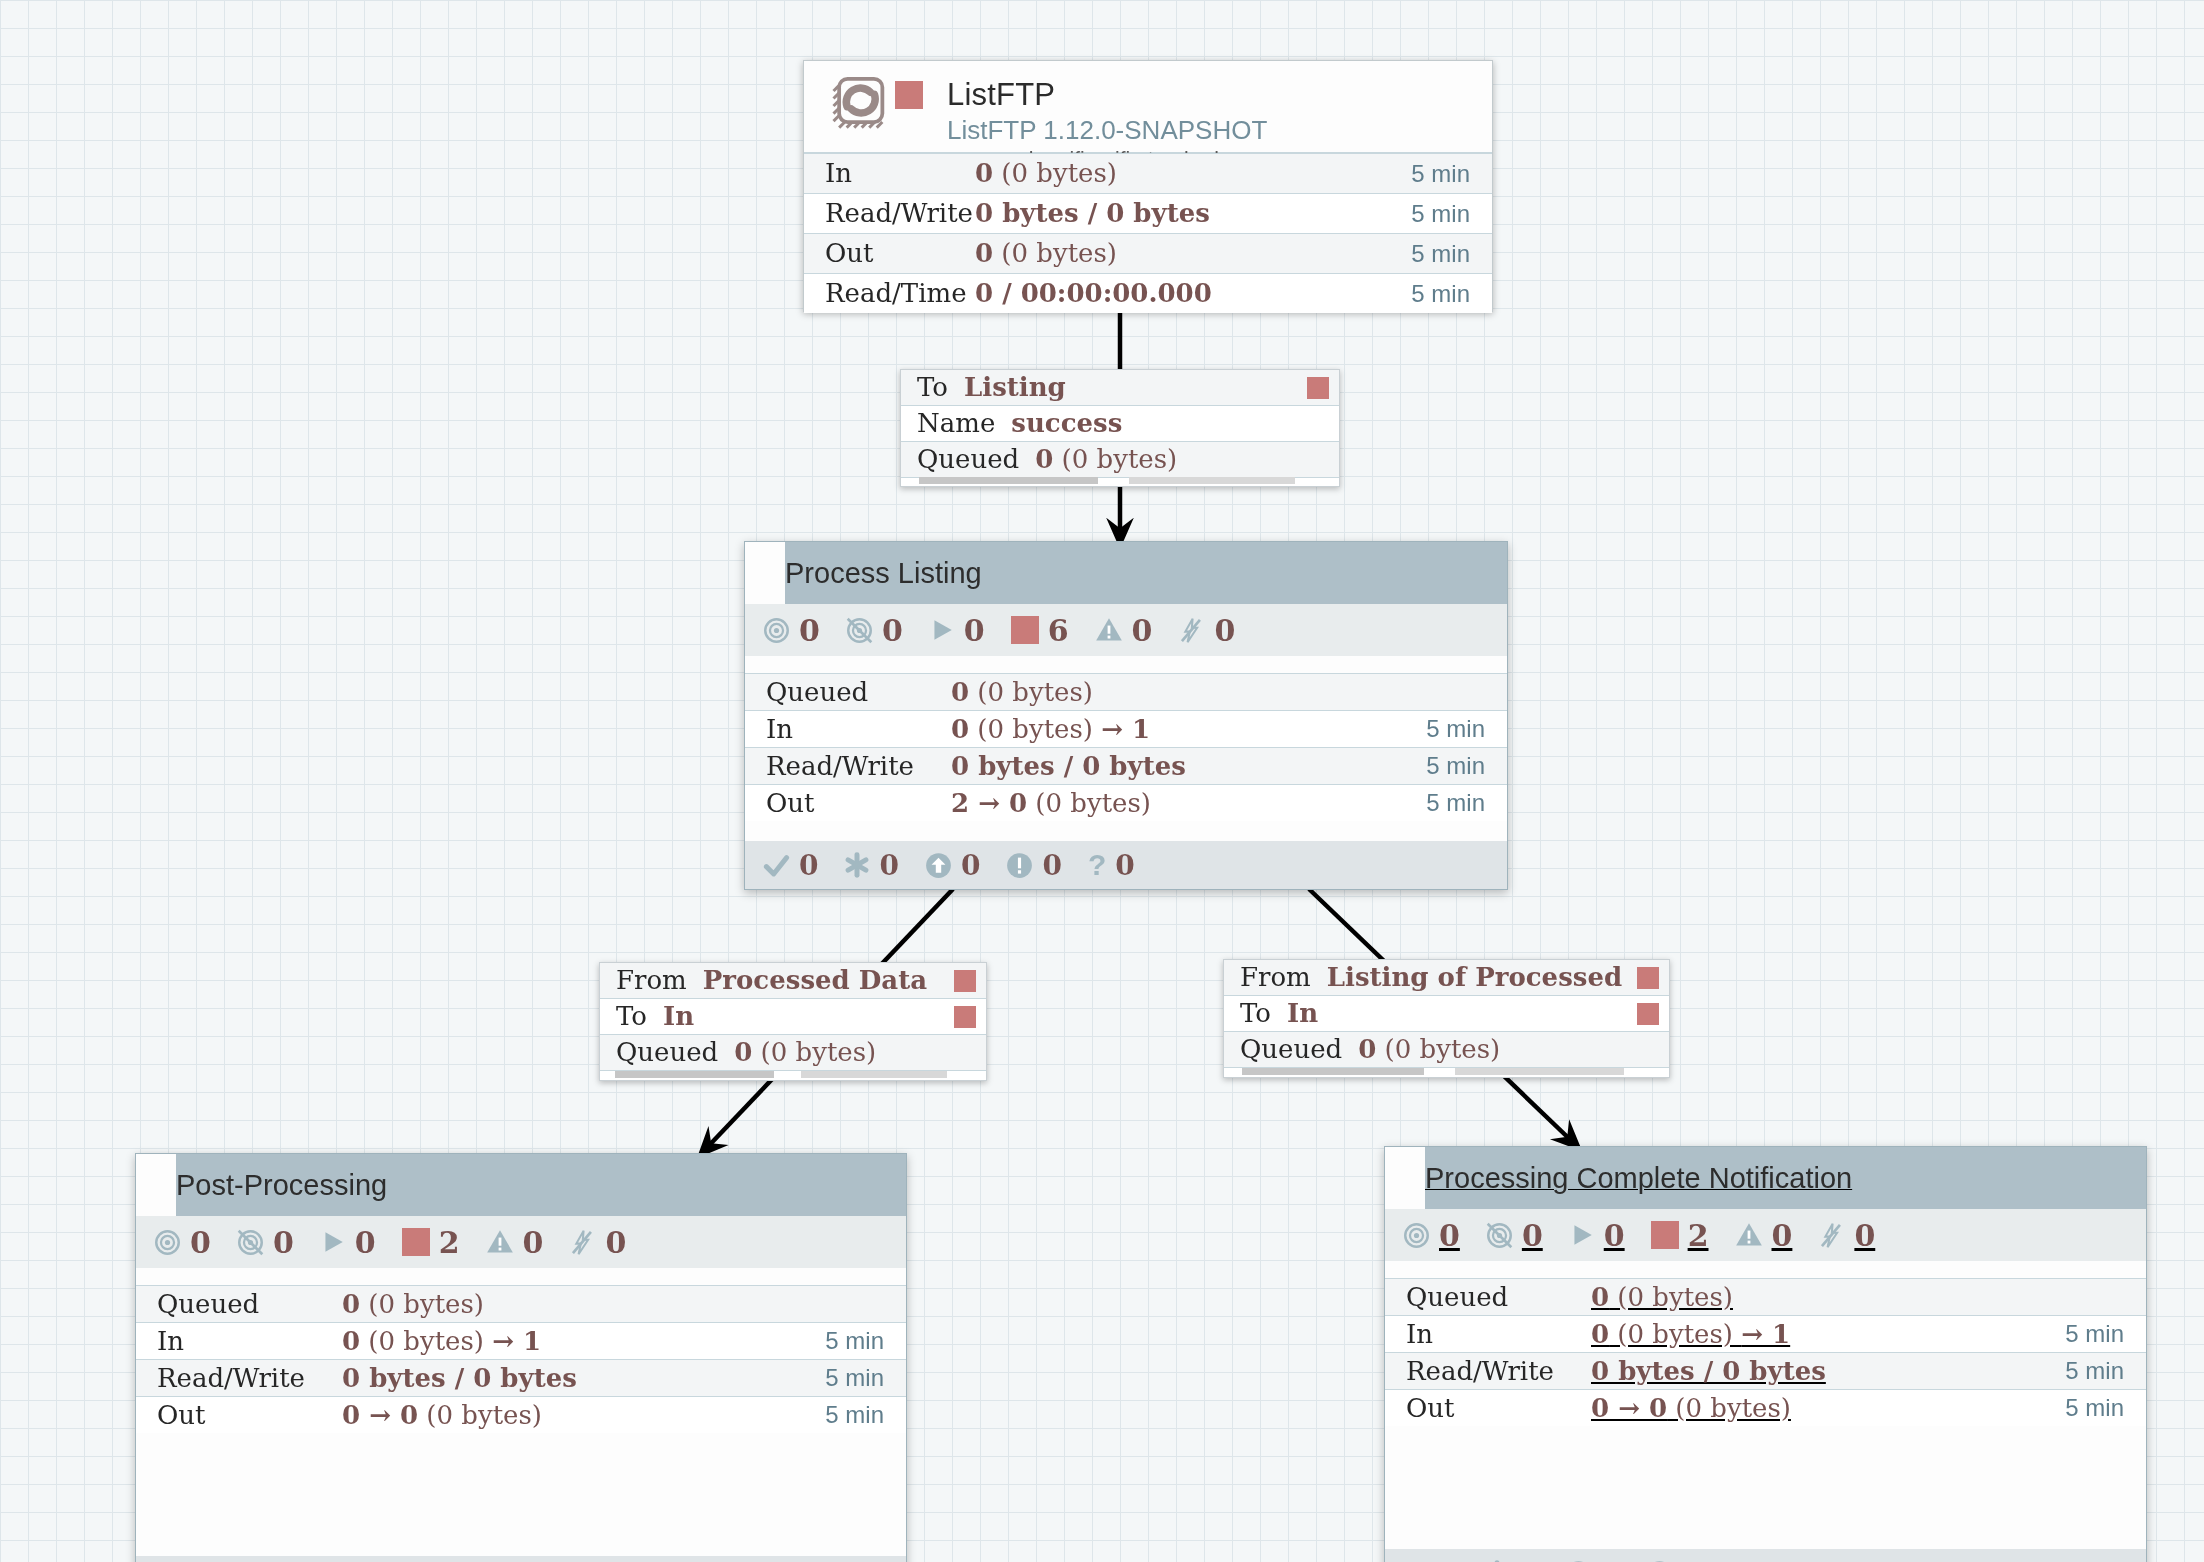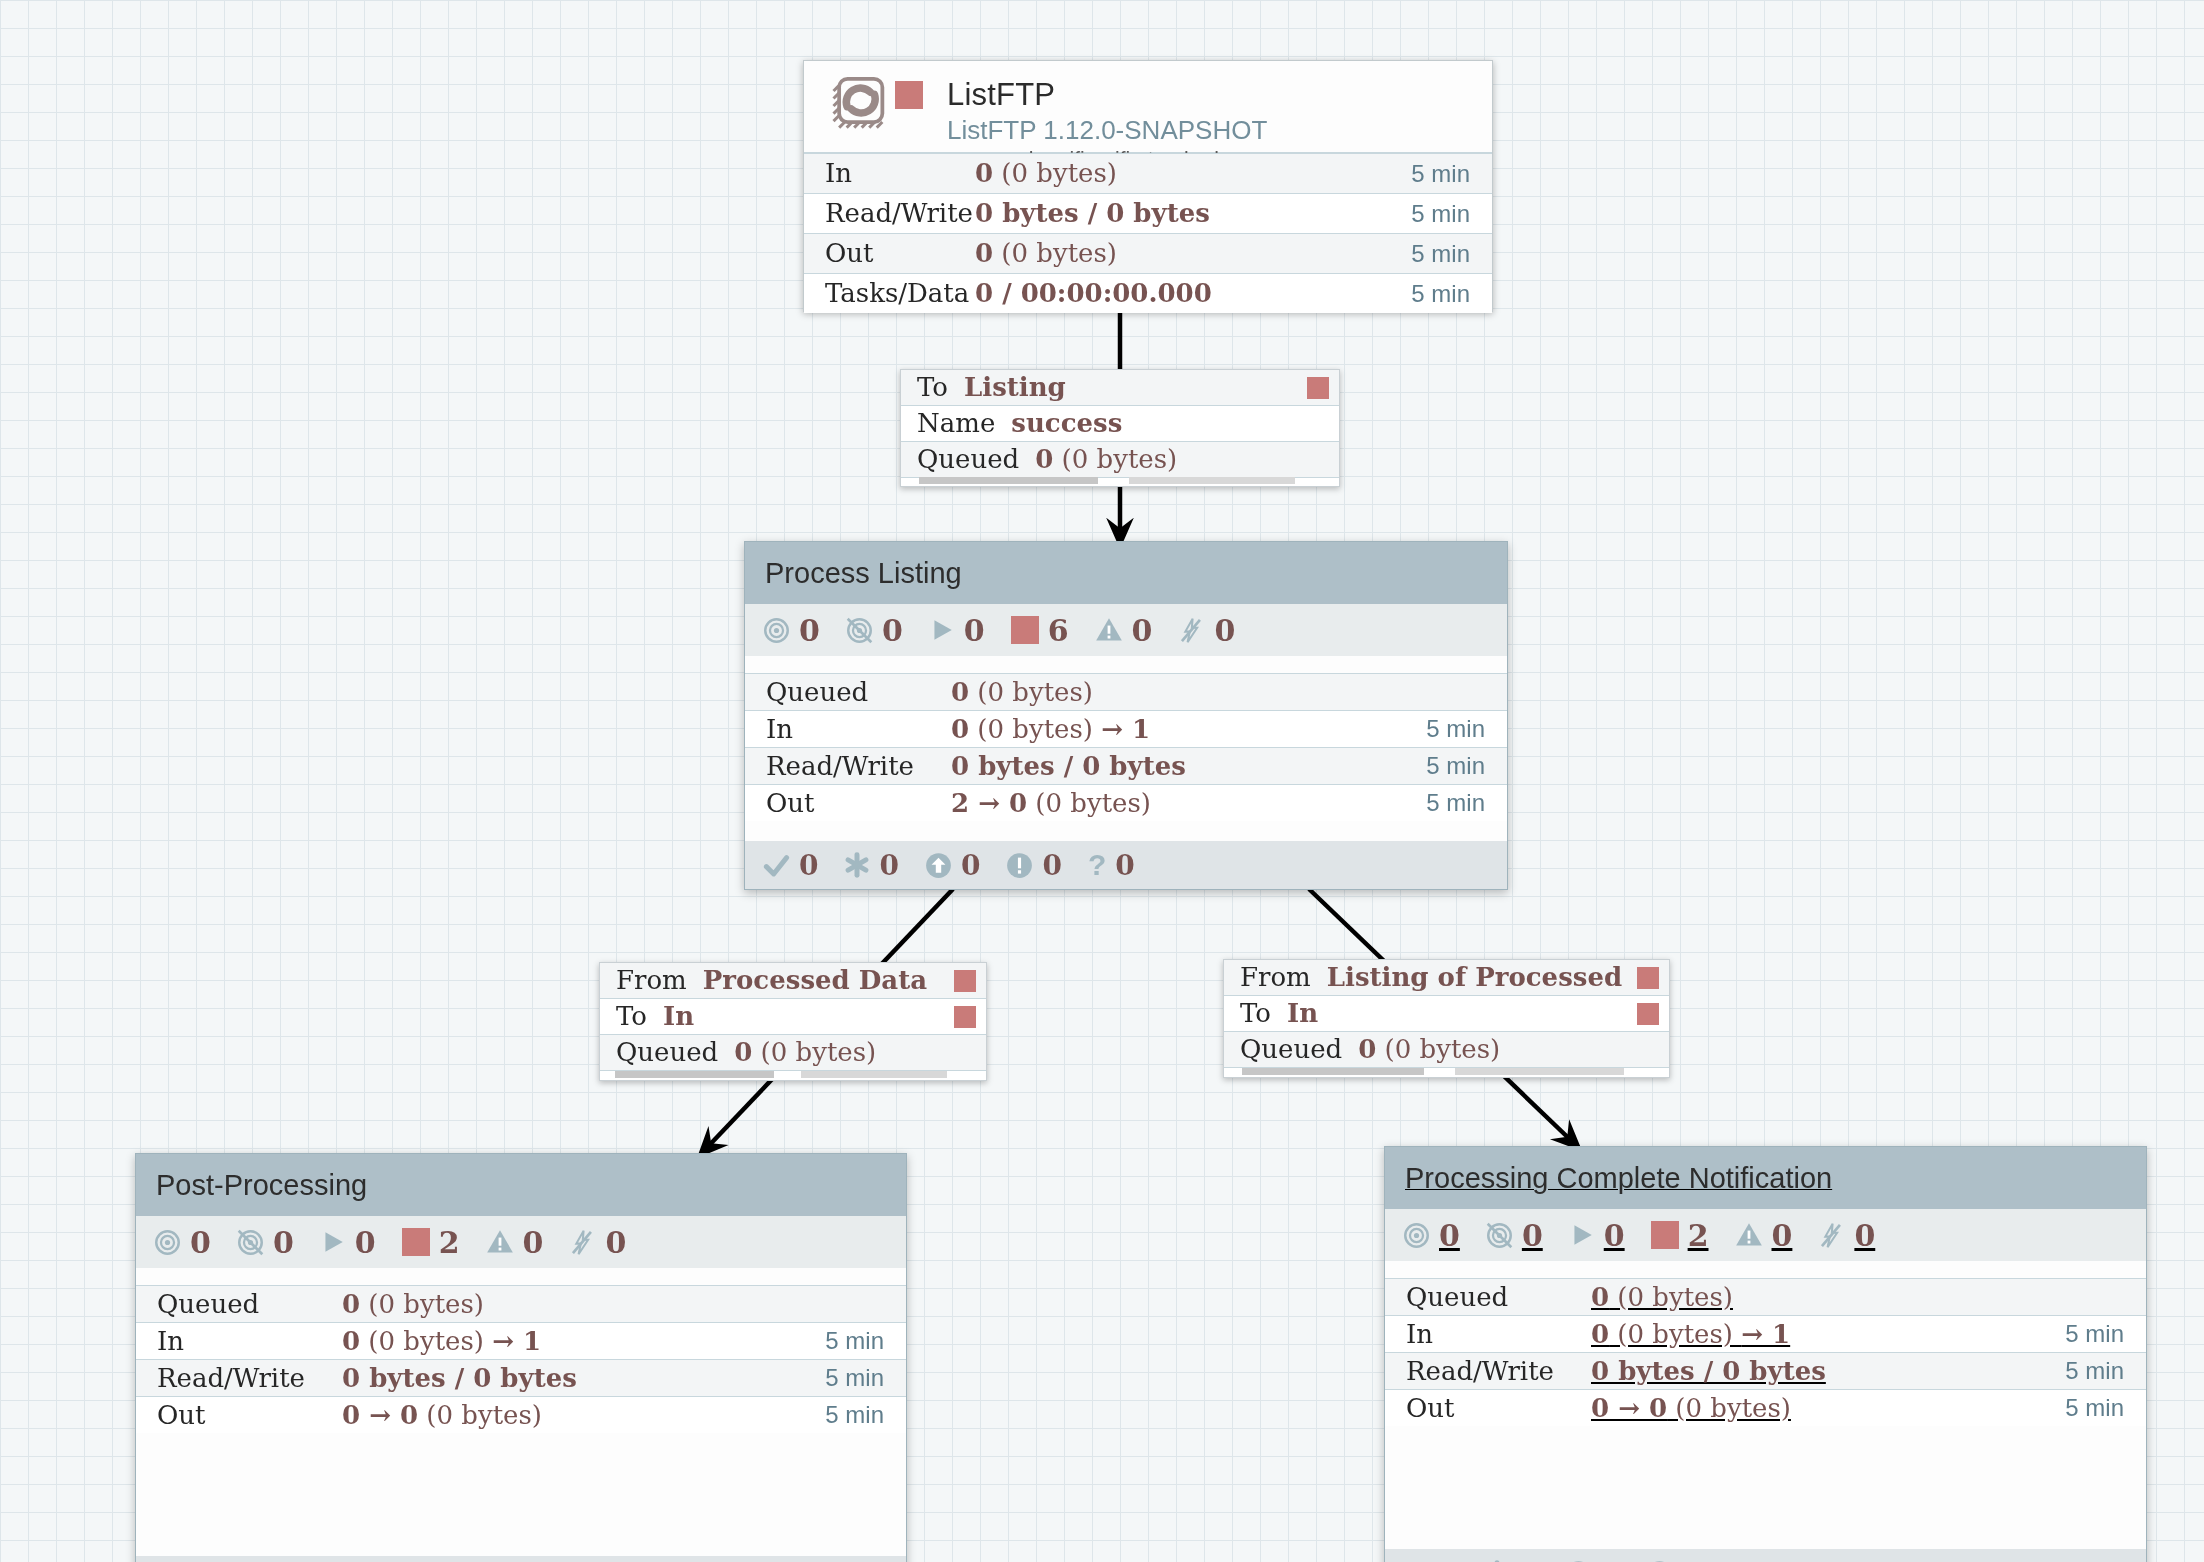--- a/index.html
+++ b/index.html
@@ -67,21 +67,21 @@
   .bar{position:absolute; top:0; height:7px;}
   .bar.b1{left:4%; width:41%; background:#c6c6c6;}
   .bar.b2{left:52%; width:38%; background:#d8d8d8;}
 
   
   .group{position:absolute; background:#fdfdfd; border:1px solid #9fb3bc; box-sizing:border-box;
          box-shadow:0 3px 9px rgba(0,0,0,.25);}
   #pg0{left:744px; top:541px; width:764px; height:349px;}
   #pg1{left:135px; top:1153px; width:772px; height:452px;}
   #pg2{left:1384px; top:1146px; width:763px; height:452px;text-decoration:underline;}
-  .g-head{height:62px; line-height:62px; background:var(--group-header); padding-left:20px;}
+  .g-head{height:62px; line-height:62px; background:var(--group-header); margin-left:40px;}
   .g-title{font-size:29px; color:#2d2d2d;}
   .g-icons{height:52px; background:var(--icon-row-bg); display:flex; align-items:center; padding-left:18px;}
   .g-icons svg, .g-foot svg{color:var(--icon); flex:none;}
   .cnt{font-family:"DejaVu Serif",serif; font-weight:bold; color:var(--value);
        font-size:30px; margin-left:9px; margin-right:26px;}
   .g-sq{width:28px;height:28px;}
   .g-rows{margin-top:17px;}
   .g-foot{position:absolute; left:0; right:0; bottom:0; height:48px; background:var(--footer-bg);
           display:flex; align-items:center; padding-left:18px;}
   .g-foot .cnt{font-size:28px;}
@@ -139,21 +139,21 @@
       </div>
       <div class="s-row">
         <span class="s-lab">Read/Write</span><span class="s-val"><b>0 bytes / 0 bytes</b><span></span><b></b></span>
         <span class="s-time">5 min</span>
       </div>
       <div class="s-row alt">
         <span class="s-lab">Out</span><span class="s-val"><b>0</b><span> (0 bytes)</span><b></b></span>
         <span class="s-time">5 min</span>
       </div>
       <div class="s-row">
-        <span class="s-lab">Tasks/Data</span><span class="s-val"><b>0 / 00:00:00.000</b><span></span><b></b></span>
+        <span class="s-lab">Read/Time</span><span class="s-val"><b>0 / 00:00:00.000</b><span></span><b></b></span>
         <span class="s-time">5 min</span>
       </div>
     </div>
   </div>
 
   <div class="conn" id="connA">
     <div class="c-row alt">
       <span>To</span><span class="c-v">Listing</span>
       <span class="sq c-sq"></span>
     </div>

